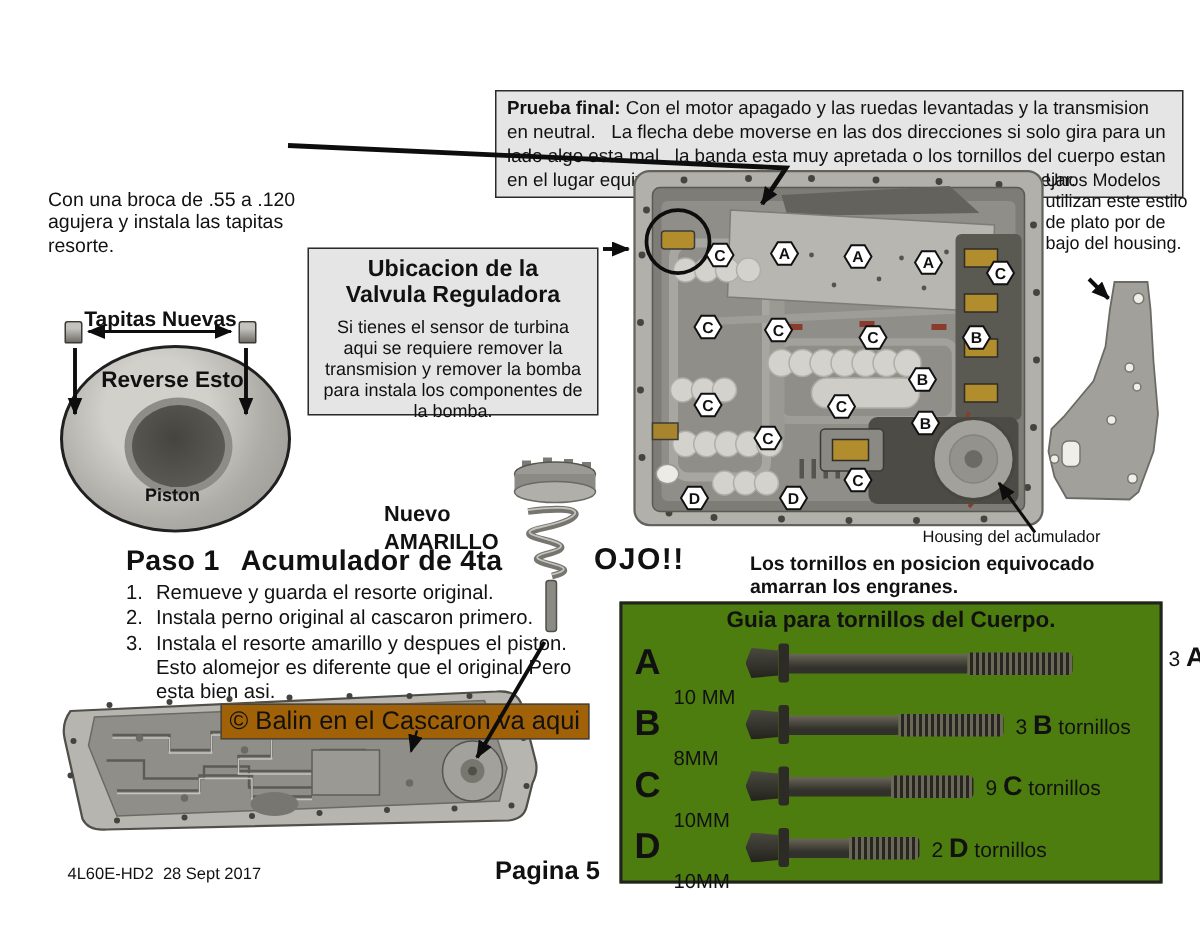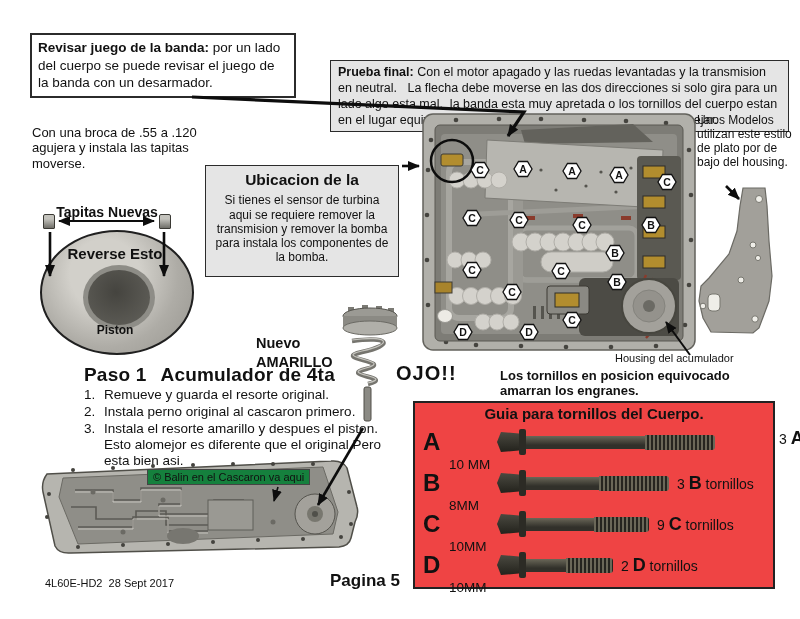--- a/index.html
+++ b/index.html
@@ -55,29 +55,29 @@
 
   
   #paso1{left:40px;top:364px;width:306px;margin-left:44px;}
   #paso1 .ttl{font-weight:bold;font-size:19px;letter-spacing:0.2px;}
   #paso1 .ttl .t2{margin-left:14px;}
   .paso-item{display:flex;font-size:13.5px;line-height:1.18;margin-top:1px;}
   .paso-item .num{flex:0 0 20px;}
   .paso-item .txt{flex:1;}
 
   
-  #balin-label{left:147px;top:469px;border:1.2px solid #444;background:#15803d;
-               padding:1px 5px;font-size:11px;white-space:nowrap;}
+  #balin-label{left:147px;top:469px;border:1.2px solid #444;background:#a16207;
+               padding:1px 5px;font-size:17px;white-space:nowrap;}
 
   
   #ojo-title{left:396px;top:362px;font-size:20px;font-weight:bold;letter-spacing:1px;}
   #ojo-text{left:500px;top:369px;width:280px;font-weight:bold;font-size:13px;line-height:1.15;}
 
   
-  #guide-box{left:413px;top:401px;width:358px;height:184px;border:2px solid #222;background:#ef4444;}
+  #guide-box{left:413px;top:401px;width:358px;height:184px;border:2px solid #222;background:#4d7c0f;}
   #guide-title{position:absolute;left:0;top:2px;width:100%;text-align:center;font-weight:bold;font-size:15px;}
   .guide-row{position:absolute;left:8px;display:flex;align-items:center;height:38px;}
   #row-a{top:20px;} #row-b{top:61px;} #row-c{top:102px;} #row-d{top:143px;}
   .g-letter{width:26px;font-size:24px;font-weight:bold;}
   .g-size{width:48px;font-size:13.5px;margin-top:44px;}
   .bolt{display:flex;align-items:center;}
   .bolt-head{width:22px;height:20px;background:linear-gradient(180deg,#4a4940,#23221c);
              clip-path:polygon(0 50%,18% 0,100% 8%,100% 92%,18% 100%);}
   .bolt-flange{width:7px;height:26px;background:#2c2b25;border-radius:2px;}
   .bolt-shank{height:13px;background:linear-gradient(180deg,#6a6758,#31302a 70%);}
@@ -98,46 +98,44 @@
 
   
   #overlay{position:absolute;left:0;top:0;width:800px;height:619px;pointer-events:none;z-index:50;}
   svg text{font-family:"Liberation Sans","DejaVu Sans",sans-serif;}
 </style>
 </head>
 <body>
 
 <div id="page">
 
-  <div id="revisar-box" class="abs box">
-    <b>Revisar juego de la banda:</b><span> por un lado del cuerpo se puede revisar el juego de la banda con un desarmador.</span>
-  </div>
 
   <div id="prueba-box" class="abs thinbox">
     <b>Prueba final:</b><span id="prueba-body"> Con el motor apagado y las ruedas levantadas y la transmision en neutral.   La flecha debe moverse en las dos direcciones si solo gira para un lado algo esta mal.  la banda esta muy apretada o los tornillos del cuerpo estan en el lugar equivocado NO le maneje asi corrigelo antes de manejar.</span>
   </div>
 
   <div id="desarmada" class="abs">
-    <div class="bdy">Con una broca de .55 a .120 agujera y instala las tapitas moverse.</div>
+    <div class="bdy">Con una broca de .55 a .120 agujera y instala las tapitas resorte.</div>
   </div>
 
   <div id="tapitas-label" class="abs">Tapitas Nuevas</div>
   <div id="tapita-left" class="abs tapita"></div>
   <div id="tapita-right" class="abs tapita"></div>
 
   <div id="piston-fig" class="abs">
     <div id="piston-outer"></div>
     <div id="piston-hole"></div>
     <div id="piston-ring-label">Reverse Esto</div>
     <div id="piston-bottom-label">Piston</div>
   </div>
 
   <div id="ubicacion-box" class="abs thinbox">
     <div class="ttl">
       <div>Ubicacion de la</div>
+      <div>Valvula Reguladora</div>
     </div>
     <div class="bdy">Si tienes el sensor de turbina aqui se requiere remover la transmision y remover la bomba para instala los componentes de la bomba.</div>
   </div>
 
   <svg class="abs" style="left:421px;top:110px;" width="276" height="244" viewBox="0 0 276 244">
     <rect x="2" y="4" width="272" height="236" rx="10" fill="#b1b0aa" stroke="#63625c" stroke-width="1.5"></rect>
     <g fill="#45443f">
       <circle cx="35" cy="10" r="2.3"></circle>
         <circle cx="78" cy="9" r="2.3"></circle>
         <circle cx="120" cy="9" r="2.3"></circle>

